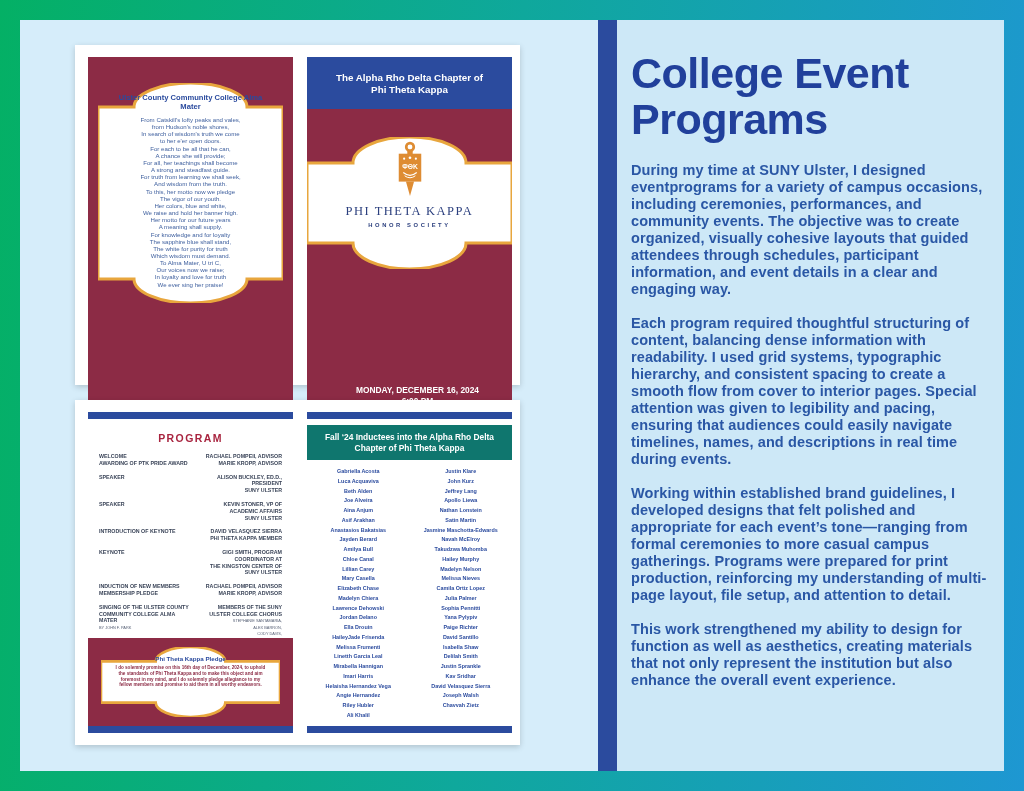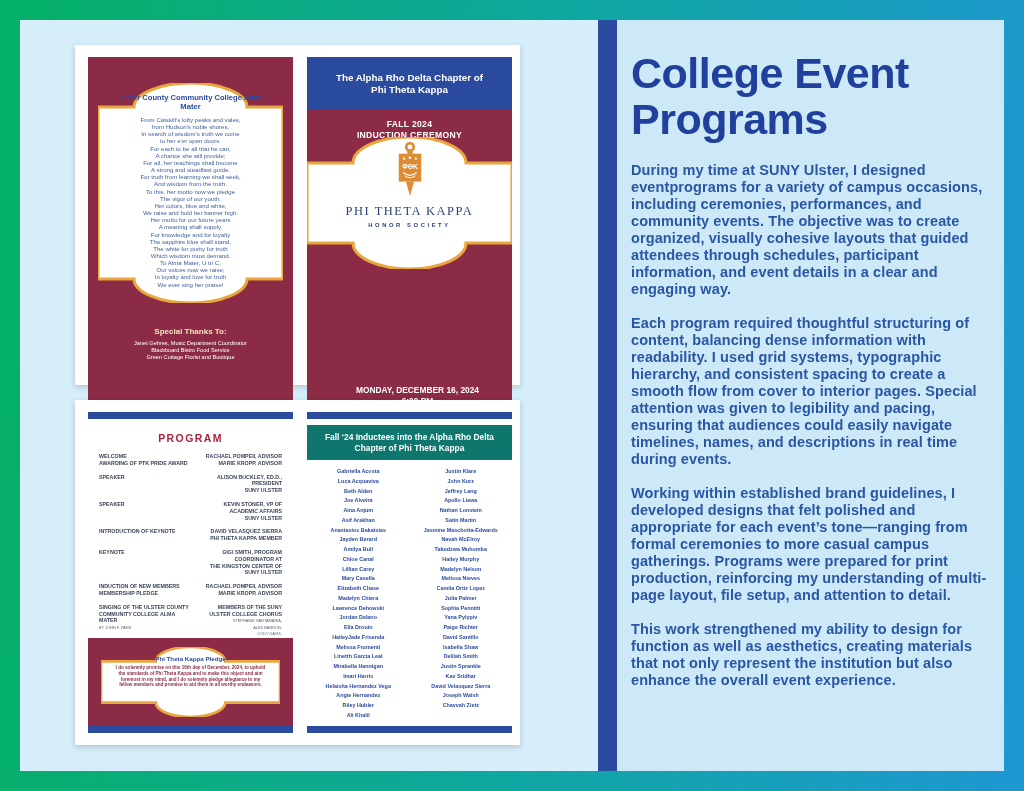--- a/index.html
+++ b/index.html
@@ -119,37 +119,25 @@
                 <div>For knowledge and for loyalty</div>
                 <div>The sapphire blue shall stand,</div>
                 <div>The white for purity for truth</div>
                 <div>Which wisdom must demand.</div>
                 <div>To Alma Mater, U tri C,</div>
                 <div>Our voices now we raise;</div>
                 <div>In loyalty and love for truth</div>
                 <div>We ever sing her praise!</div>
               </div>
           </div>
-          <div class="thanks">
-            <div class="thanks-title">Special Thanks To:</div>
-            <div class="thanks-lines">
-                <div>Janet Gehres, Music Department Coordinator</div>
-                <div>Blackboard Bistro Food Service</div>
-                <div>Green Cottage Florist and Boutique</div>
-              </div>
-          </div>
         </div>
 
         <div class="page cover">
           <div class="cover-header">The Alpha Rho Delta Chapter of Phi Theta Kappa</div>
           <div class="cover-mid">
-            <div class="fall">
-              <div>FALL 2024</div>
-              <div>INDUCTION CEREMONY</div>
-            </div>
             <div class="cover-badge">
               <svg class="shape" viewBox="0 0 205 132" preserveAspectRatio="none" aria-hidden="true">
                 <path d="M0 26 H46 A56.5 26 0 0 1 159 26 H205 V106 H159 A56.5 26 0 0 1 46 106 H0 Z" fill="#ffffff" stroke="#e8a63d" stroke-width="3"></path>
               </svg>
               <div class="badge-content" style="top:4px;">
                 <svg width="36" height="56" viewBox="0 0 40 62" aria-hidden="true">
                   <circle cx="20" cy="6.5" r="4.2" fill="none" stroke="#de8c33" stroke-width="3"></circle>
                   <rect x="17" y="9.5" width="6" height="5" fill="#de8c33"></rect>
                   <rect x="7.5" y="14" width="25" height="31" fill="#de8c33"></rect>
                   <circle cx="13.5" cy="19.5" r="1.2" fill="#fff"></circle>

